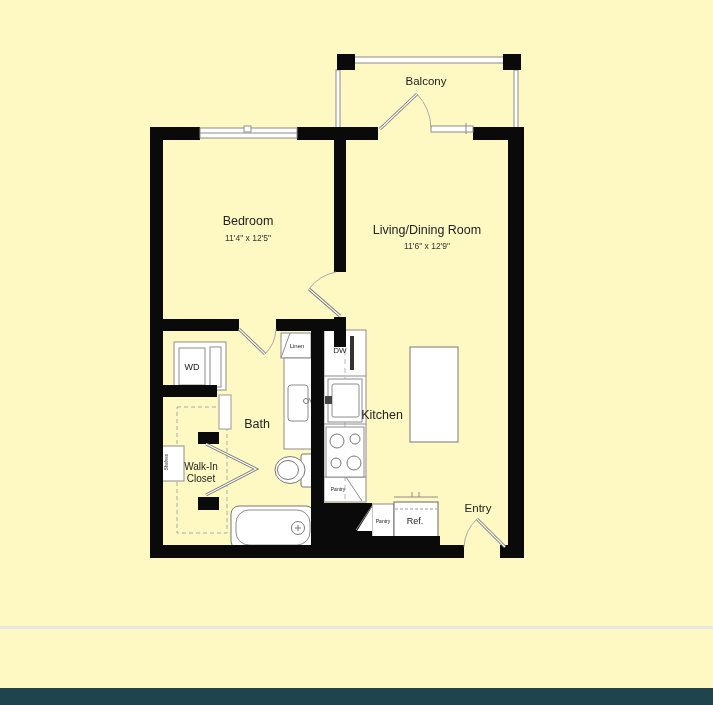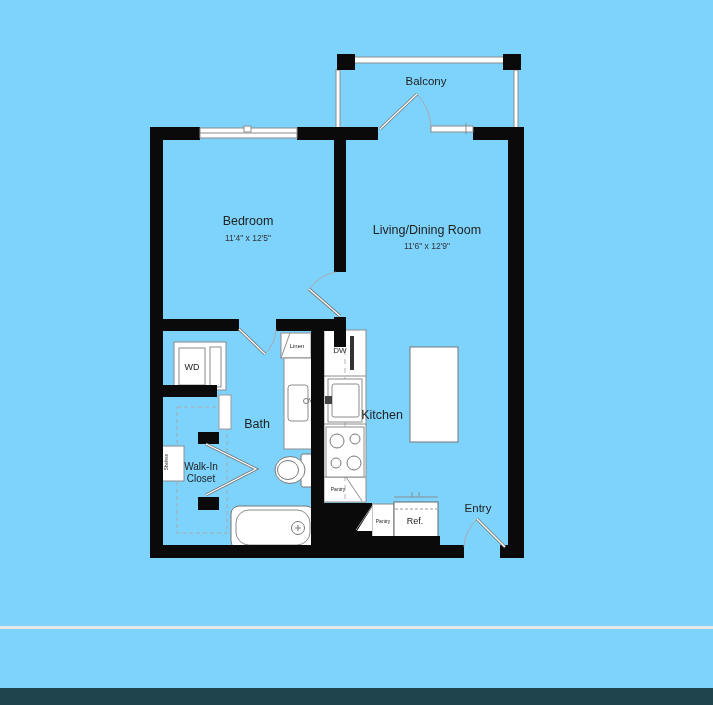--- a/index.html
+++ b/index.html
@@ -1,16 +1,16 @@
 <!DOCTYPE html>
 <html><head>
 <meta charset="utf-8">
 <style>
   html,body{margin:0;padding:0;background:#ffffff;}
-  .page{position:relative;width:713px;height:705px;background:#7dd3fc;overflow:hidden;
+  .page{position:relative;width:713px;height:705px;background:#fef9c3;overflow:hidden;
         font-family:"Liberation Sans",sans-serif;}
   .plan-svg{position:absolute;left:0;top:0;}
   .divider{position:absolute;left:0;top:626px;width:713px;height:3px;background:#e7e7e7;}
   .footer-bar{position:absolute;left:0;top:688px;width:713px;height:17px;background:#20444d;}
   text{fill:#222;}
   .room-label{font-size:12.5px;}
   .room-dims{font-size:8.5px;fill:#333;}
   .lbl-11{font-size:11.5px;}
   .lbl-10{font-size:10px;}
   .lbl-9{font-size:9px;}

